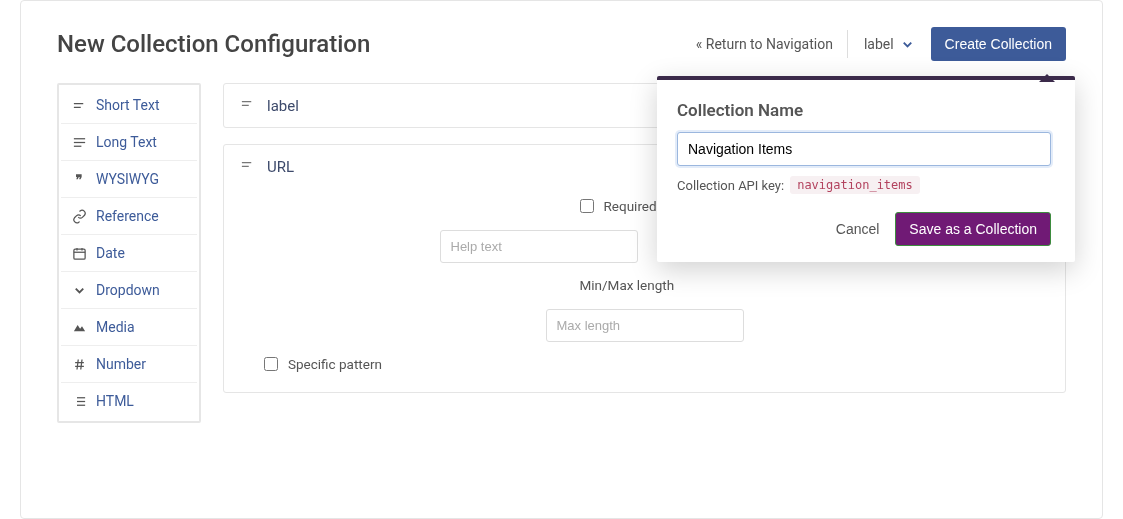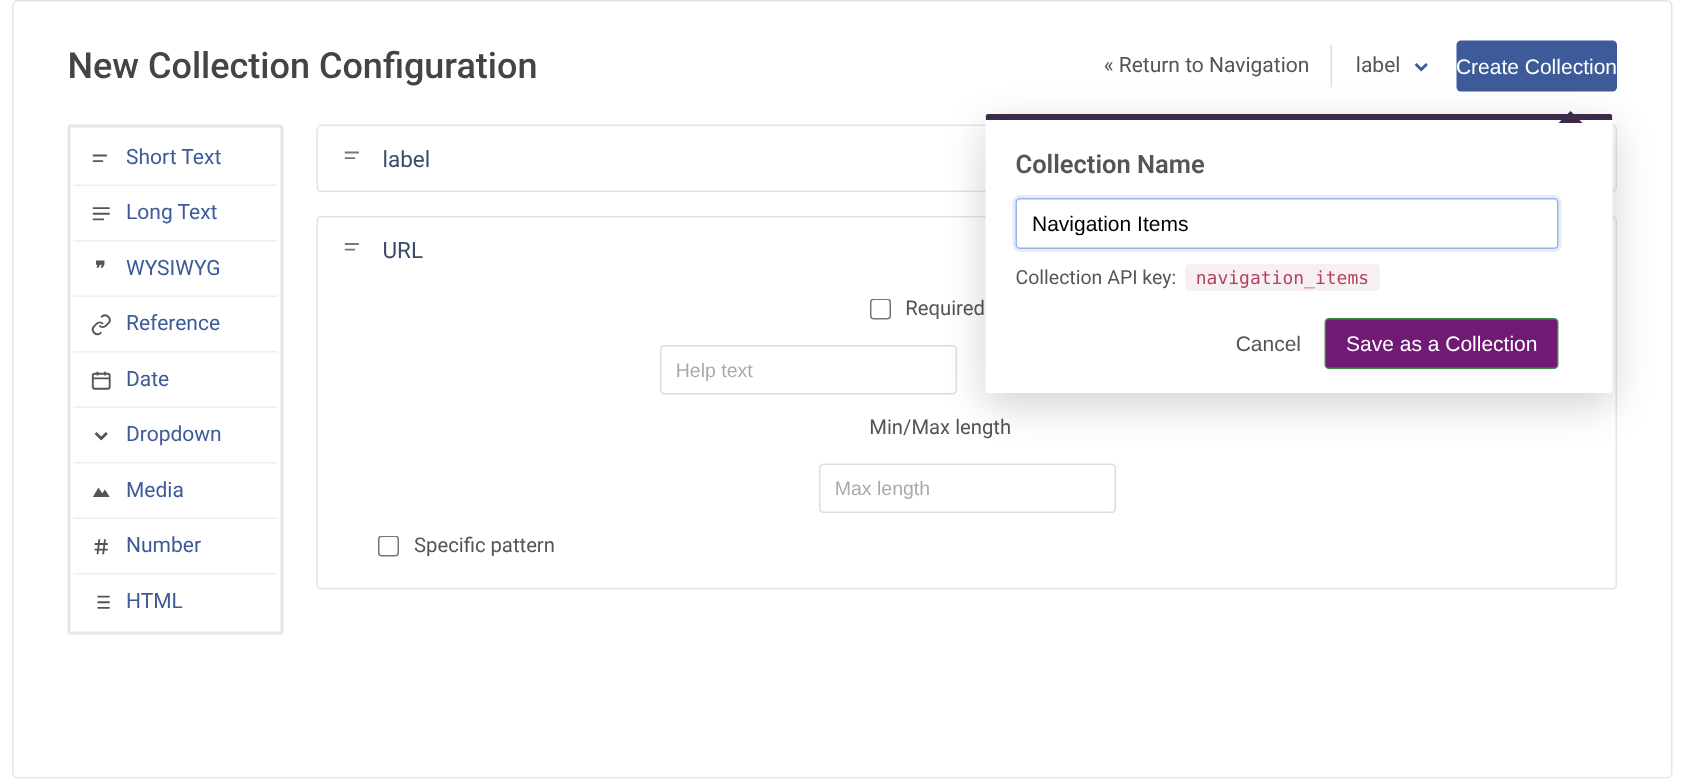--- a/index.html
+++ b/index.html
@@ -9,21 +9,21 @@
       color: #444;
       font-size: 14px;
       width: 1123px;
       height: 519px;
       overflow: hidden;
       position: relative;
     }
     .outer {
       border: 1px solid #e5e5e5;
       border-radius: 4px;
-      margin: 0 8px;
+      margin: 0 20px;
       height: 519px;
       background: #fff;
     }
     
     .header {
       display: flex;
       align-items: center;
       justify-content: space-between;
       padding: 26px 36px 18px 36px;
     }
@@ -53,21 +53,21 @@
       gap: 6px;
       color: #555;
       cursor: pointer;
       padding: 4px 2px;
     }
     .btn-primary {
       background: #3d5b99;
       color: #fff;
       border: none;
       border-radius: 3px;
-      padding: 9px 0;
+      padding: 9px 14px;
       font-size: 14px;
       font-weight: 500;
       cursor: pointer;
     }
     .content {
       display: flex;
       padding: 4px 36px 20px 36px;
       gap: 22px;
     }
     
@@ -159,21 +159,21 @@
     
     .popover {
       position: absolute;
       top: 76px;
       right: 48px;
       width: 418px;
       background: #fff;
       box-shadow: 0 8px 28px rgba(0,0,0,0.18);
       border-radius: 2px;
       border-top: 4px solid #3b2a4a;
-      padding: 20px 36px 16px 20px;
+      padding: 20px 24px 16px 20px;
     }
     .popover::before {
       content: "";
       position: absolute;
       top: -14px;
       right: 20px;
       border: 8px solid transparent;
       border-bottom-color: #3b2a4a;
     }
     .popover h3 {

